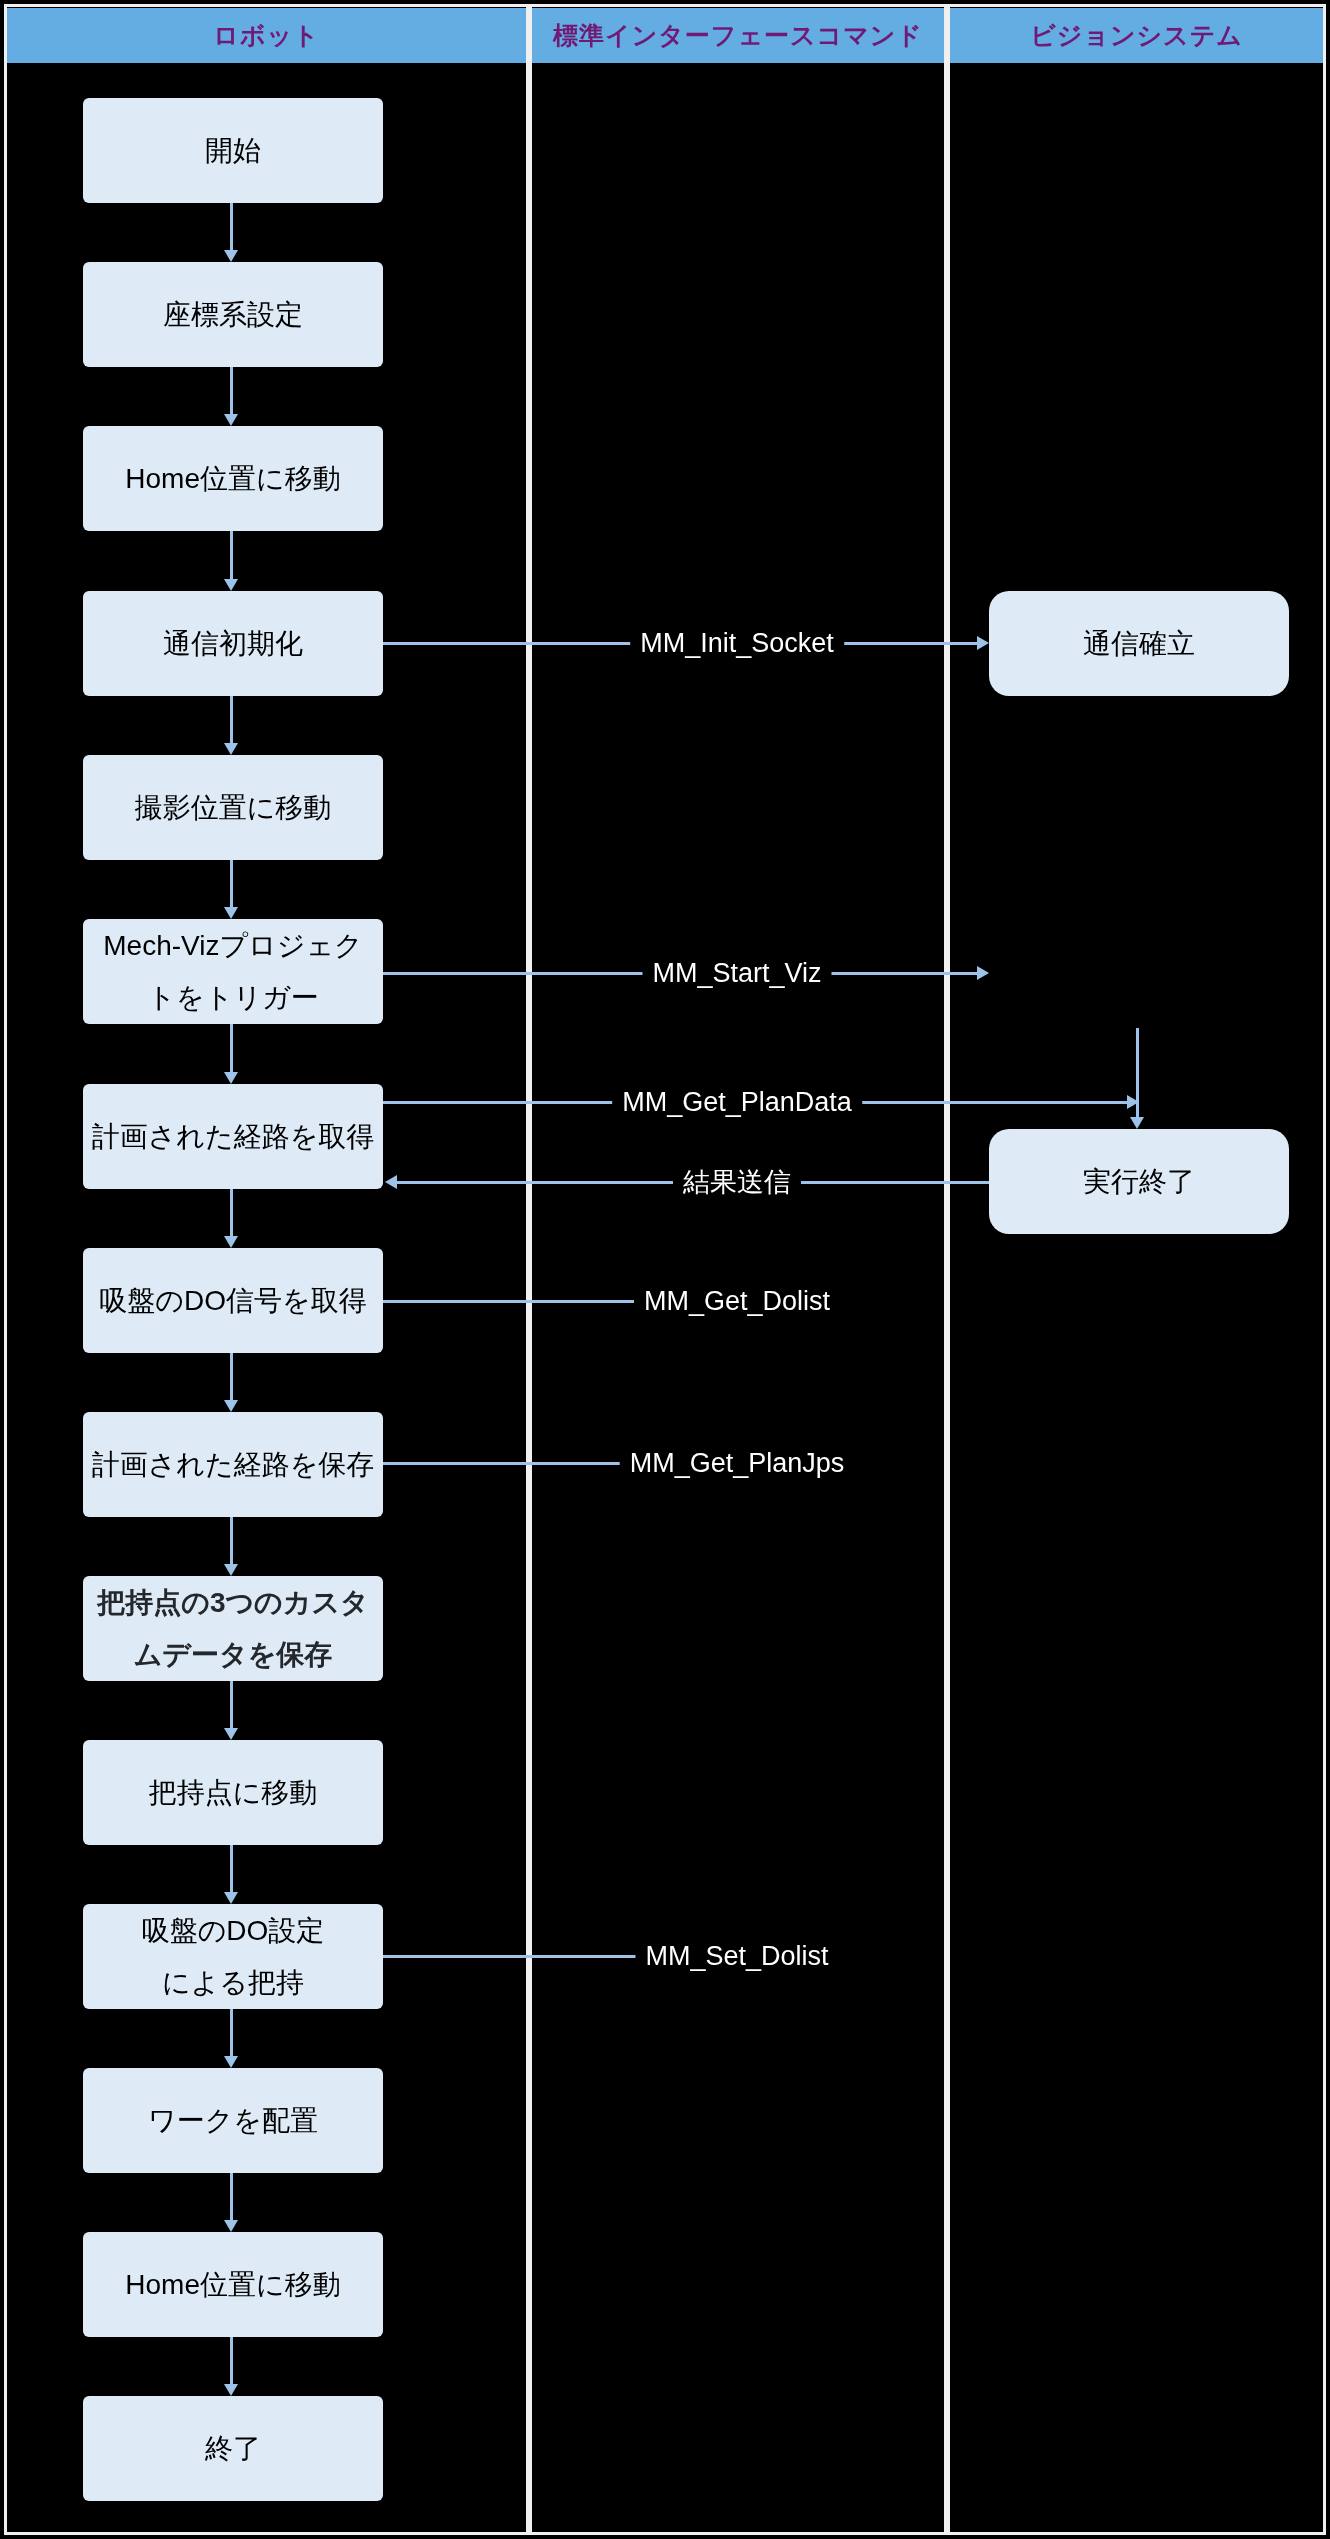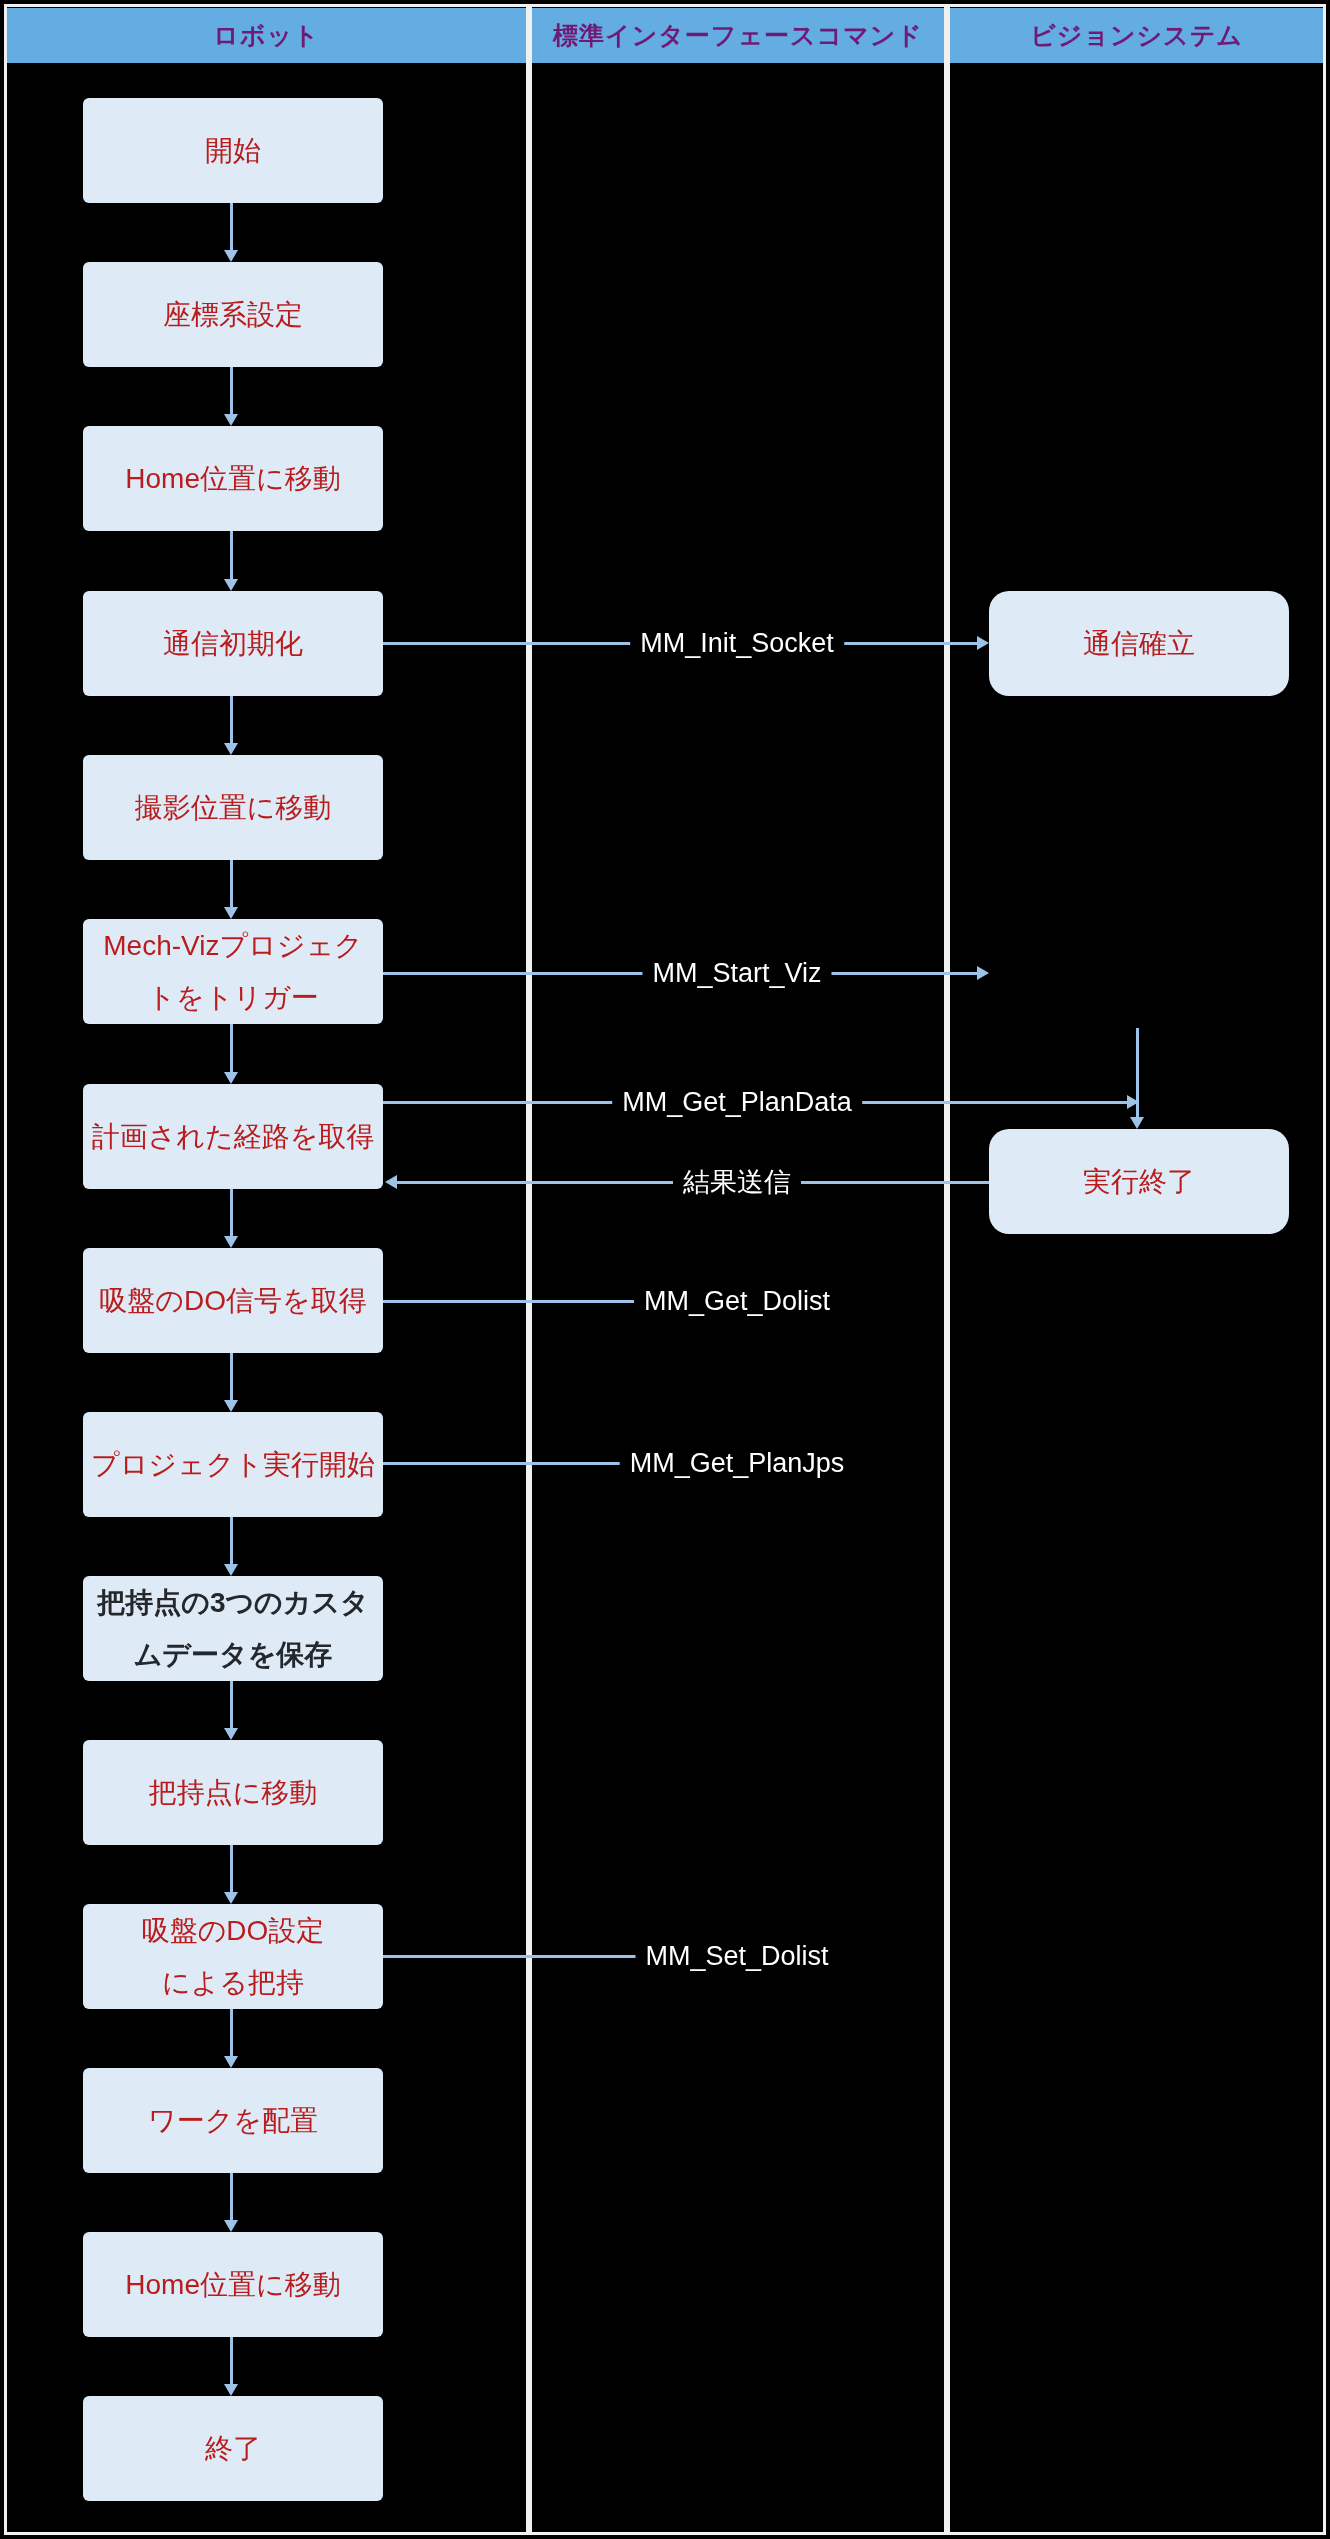--- a/index.html
+++ b/index.html
@@ -24,21 +24,21 @@
     position:absolute;top:8px;height:55px;
     background:#63ade2;
     display:flex;align-items:center;justify-content:center;
     font-size:25px;font-weight:bold;color:#701a75;
     z-index:4;letter-spacing:1px;
   }
   .node{
     position:absolute;left:83px;width:300px;height:105px;
     background:#deebf7;border-radius:6px;
     display:flex;align-items:center;justify-content:center;
-    text-align:center;font-size:28px;color:#b91c1c;
+    text-align:center;font-size:28px;color:#000000;
     line-height:1.85;white-space:pre-line;
     z-index:4;
   }
   .node.right{left:989px;border-radius:20px;}
   .node.bold{font-weight:bold;color:#24272b;}
   .va{
     position:absolute;left:230px;width:3px;background:#9dc3e8;z-index:3;
   }
   .va::after{
     content:'';position:absolute;bottom:-12px;left:-6px;
@@ -80,21 +80,21 @@
 
   <div class="node" style="top:98px">開始</div>
   <div class="node" style="top:262px">座標系設定</div>
   <div class="node" style="top:426px">Home位置に移動</div>
   <div class="node" style="top:591px">通信初期化</div>
   <div class="node" style="top:755px">撮影位置に移動</div>
   <div class="node" style="top:919px">Mech-Vizプロジェク
 トをトリガー</div>
   <div class="node" style="top:1084px">計画された経路を取得</div>
   <div class="node" style="top:1248px">吸盤のDO信号を取得</div>
-  <div class="node" style="top:1412px">プロジェクト実行開始</div>
+  <div class="node" style="top:1412px">計画された経路を保存</div>
   <div class="node bold" style="top:1576px">把持点の3つのカスタ
 ムデータを保存</div>
   <div class="node" style="top:1740px">把持点に移動</div>
   <div class="node" style="top:1904px">吸盤のDO設定
 による把持</div>
   <div class="node" style="top:2068px">ワークを配置</div>
   <div class="node" style="top:2232px">Home位置に移動</div>
   <div class="node" style="top:2396px">終了</div>
 
   <div class="node right" style="top:591px">通信確立</div>

